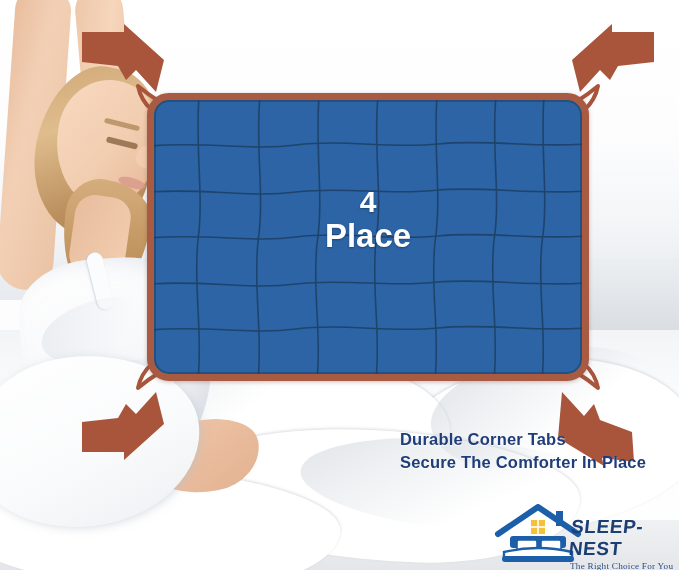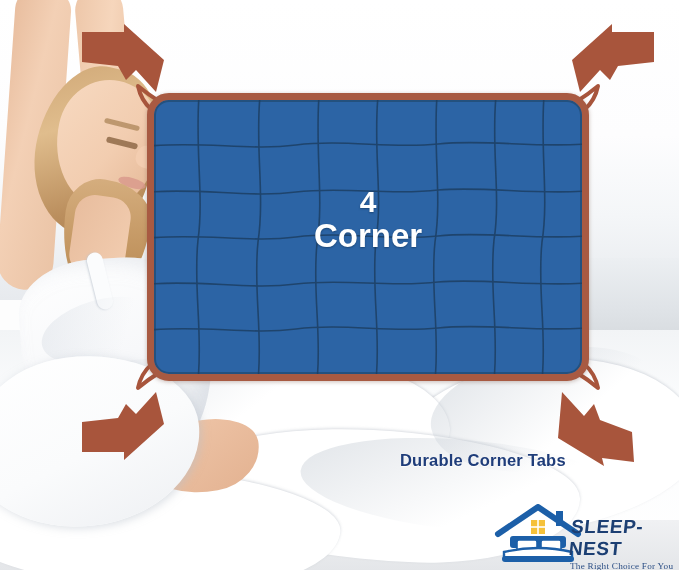--- a/index.html
+++ b/index.html
@@ -157,21 +157,21 @@
   
   .arrow{position:absolute;}
 
   
   .copy{
     position:absolute;left:400px;top:428px;
     color:#1f3d7a;font-weight:bold;font-size:16.5px;line-height:1.42;
     letter-spacing:.2px;
     text-shadow:0 1px 1px rgba(255,255,255,.9);
   }
-  .copy span{display:block;margin-top:21px;}
+  .copy span{display:block;}
 
   
   .logo{position:absolute;left:494px;top:504px;width:182px;height:62px;}
   .logo-mark{position:absolute;left:0;top:0;width:88px;height:60px;}
   .logo-type{position:absolute;left:76px;top:12px;width:108px;}
   .logo-name{
     font-size:19px;font-weight:bold;color:#1c3f73;letter-spacing:.6px;
     transform:skewX(-6deg);font-family:"Liberation Sans",sans-serif;
   }
   .logo-tag{
@@ -251,21 +251,21 @@
           <path d="M-4 46 C50 41, 96 51, 142 45 C190 39, 236 49, 284 44 C330 39, 380 48, 432 44"></path>
           <path d="M-4 92 C50 88, 96 98, 142 92 C190 86, 236 96, 284 90 C330 86, 380 95, 432 91"></path>
           <path d="M-4 138 C50 133, 96 143, 142 137 C190 131, 236 141, 284 136 C330 131, 380 140, 432 136"></path>
           <path d="M-4 184 C50 180, 96 190, 142 184 C190 178, 236 188, 284 182 C330 178, 380 187, 432 183"></path>
           <path d="M-4 230 C50 225, 96 235, 142 229 C190 223, 236 233, 284 228 C330 223, 380 232, 432 228"></path>
         </g>
       </svg>
 
       <div class="center-text">
         <span class="ct-num">4</span>
-        <span class="ct-l2">Corner</span>
+        <span class="ct-l2">Place</span>
       </div>
     </div>
   </div>
 
   <svg class="arrow" style="left:80px;top:22px;width:86px;height:74px;" viewBox="0 0 86 74">
     <path d="M2 10 L44 10 L44 2 L84 38 L76 70 L56 48 L46 58 L38 44 L2 40 Z" fill="#a8553c"></path>
   </svg>
 
   <svg class="arrow" style="left:570px;top:22px;width:86px;height:74px;" viewBox="0 0 86 74">
     <path d="M84 10 L42 10 L42 2 L2 38 L10 70 L30 48 L40 58 L48 44 L84 40 Z" fill="#a8553c"></path>
@@ -274,20 +274,21 @@
   <svg class="arrow" style="left:80px;top:388px;width:86px;height:74px;" viewBox="0 0 86 74">
     <path d="M2 64 L44 64 L44 72 L84 36 L76 4 L56 26 L46 16 L38 30 L2 34 Z" fill="#a8553c"></path>
   </svg>
 
   <svg class="arrow" style="left:552px;top:386px;width:86px;height:82px;" viewBox="0 0 86 82">
     <path d="M82 76 L50 72 L52 80 L6 52 L10 6 L32 30 L42 18 L48 34 L80 46 Z" fill="#a8553c"></path>
   </svg>
 
   <div class="copy">
     <span>Durable Corner Tabs</span>
+    <span>Secure The Comforter In Place</span>
   </div>
 
   <div class="logo">
     <svg class="logo-mark" viewBox="0 0 88 60">
 
       <path d="M4 30 L44 3 L84 30" fill="none" stroke="#1c5fa8" stroke-width="6" stroke-linejoin="round" stroke-linecap="round"></path>
 
       <rect x="62" y="7" width="7" height="15" fill="#1c5fa8"></rect>
 
       <rect x="37" y="16" width="14" height="14" fill="#f5c13a"></rect>

